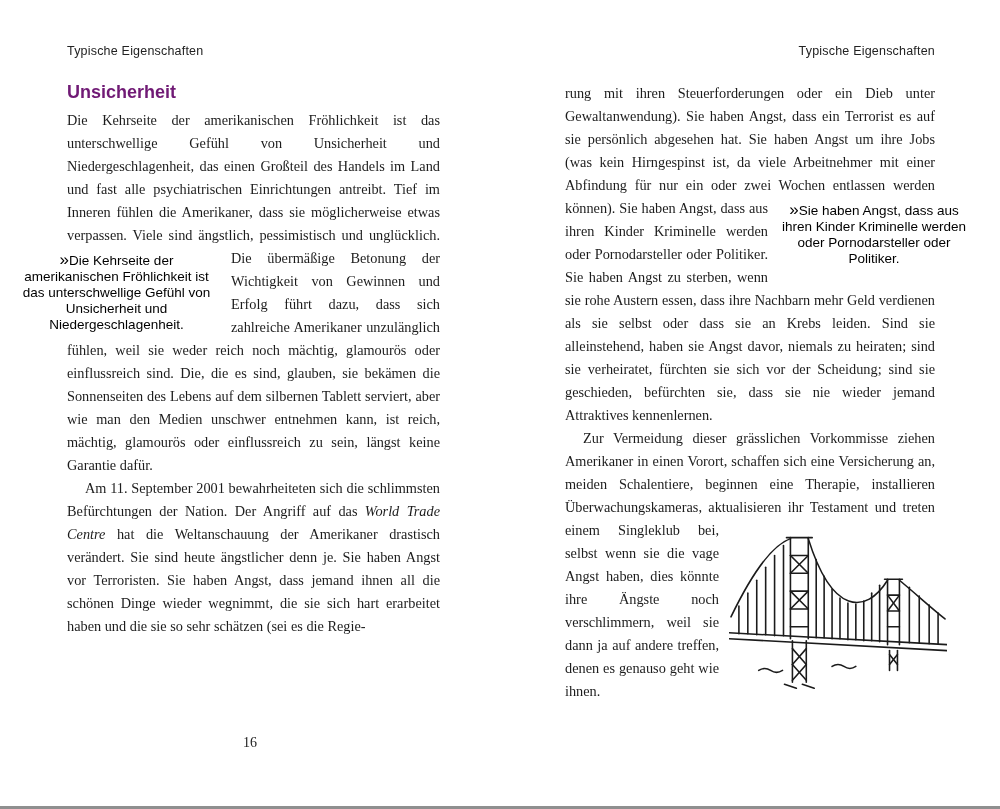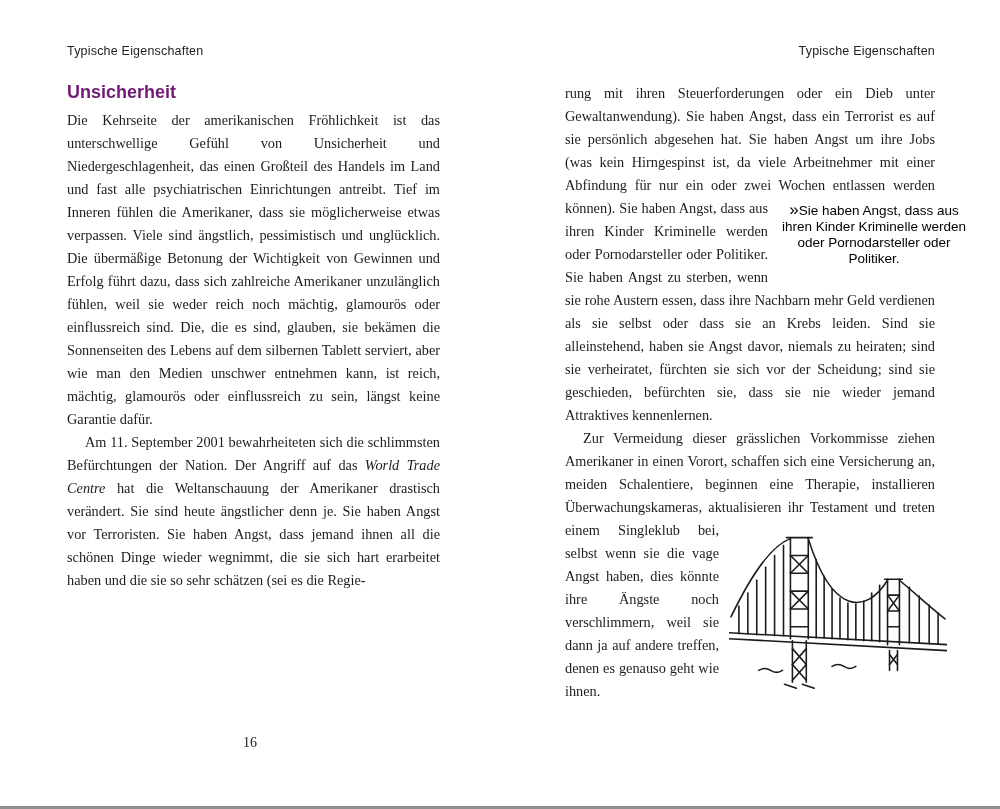--- a/index.html
+++ b/index.html
@@ -119,20 +119,21 @@
 
 <div class="spread">
 
   <div class="page page-left">
     <div class="running-header">Typische Eigenschaften</div>
 
 
     <h2 class="section-heading">Unsicherheit</h2>
 
     <p class="body"><span>Die Kehrseite der amerikanischen Fröhlichkeit ist das unterschwellige Gefühl von Unsicherheit und Niedergeschlagenheit, das einen Großteil des Handels im Land und fast alle psychiatrischen Einrichtungen antreibt. Tief im Inneren fühlen die Amerikaner, dass sie möglicherweise etwas verpassen. Viele sind ängstlich, pessimistisch und unglücklich.</span>
+      <span class="pullquote pull-left"><span class="pq-marker">»</span><span>Die Kehrseite der amerikanischen Fröhlichkeit ist das unterschwellige Gefühl von Unsicherheit und Niedergeschlagenheit.</span></span>
       <span>Die übermäßige Betonung der Wichtigkeit von Gewinnen und Erfolg führt dazu, dass sich zahlreiche Amerikaner unzulänglich fühlen, weil sie weder reich noch mächtig, glamourös oder einflussreich sind. Die, die es sind, glauben, sie bekämen die Sonnenseiten des Lebens auf dem silbernen Tablett serviert, aber wie man den Medien unschwer entnehmen kann, ist reich, mächtig, glamourös oder einflussreich zu sein, längst keine Garantie dafür.</span></p>
 
     <p class="body indent"><span>Am 11. September 2001 bewahrheiteten sich die schlimmsten Befürchtungen der Nation. Der Angriff auf das </span><em class="italic">World Trade Centre</em><span> hat die Weltanschauung der Amerikaner drastisch verändert. Sie sind heute ängstlicher denn je. Sie haben Angst vor Terroristen. Sie haben Angst, dass jemand ihnen all die schönen Dinge wieder wegnimmt, die sie sich hart erarbeitet haben und die sie so sehr schätzen (sei es die Regie-</span></p>
 
     <div class="page-number">16</div>
   </div>
 
   <div class="page page-right">
     <div class="running-header align-right">Typische Eigenschaften</div>
 

